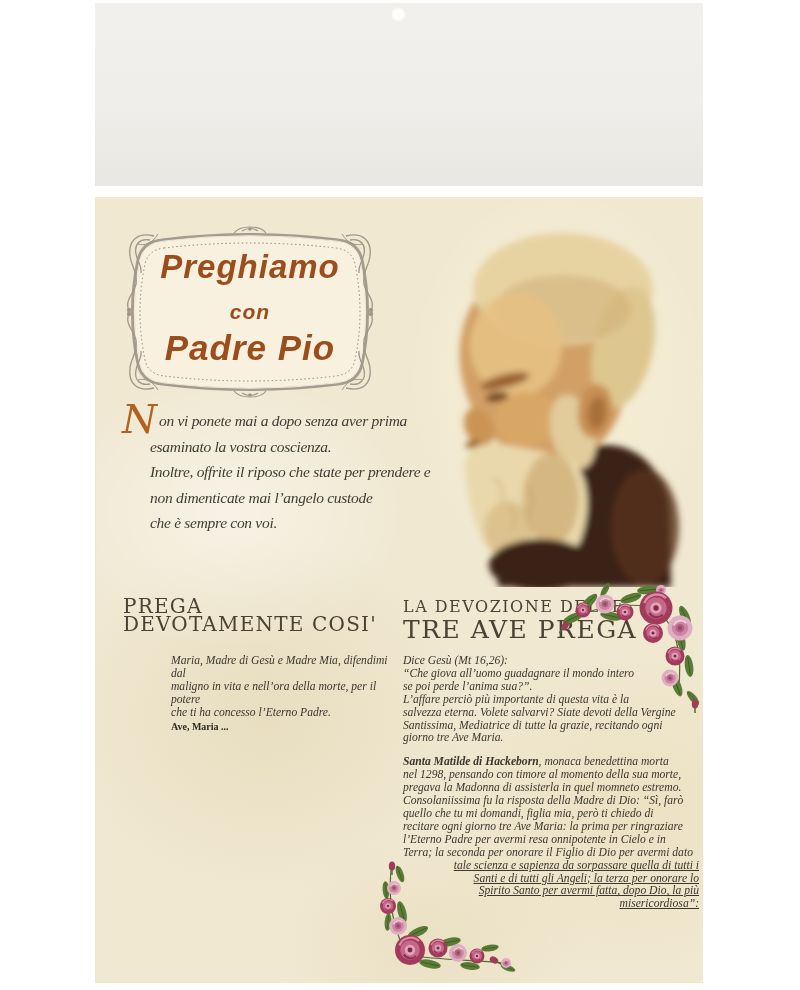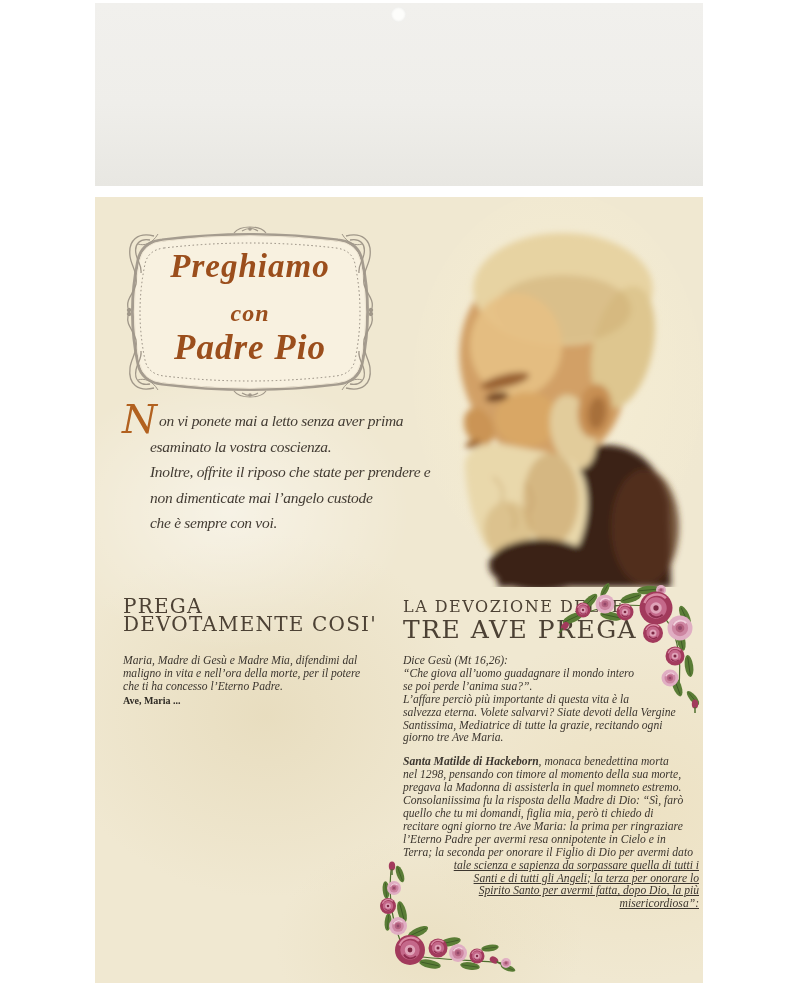--- a/index.html
+++ b/index.html
@@ -16,44 +16,44 @@
         background-image:
           radial-gradient(ellipse 200px 250px at 470px 210px, rgba(243,235,212,0.95), rgba(243,235,212,0) 72%),
           radial-gradient(ellipse 260px 200px at 22% 40%, rgba(255,255,255,0.45), rgba(255,255,255,0) 70%),
           radial-gradient(ellipse 300px 260px at 28% 66%, rgba(220,205,165,0.40), rgba(220,205,165,0) 70%),
           radial-gradient(ellipse 300px 240px at 88% 78%, rgba(232,216,176,0.45), rgba(232,216,176,0) 72%),
           radial-gradient(ellipse 220px 160px at 55% 95%, rgba(226,212,174,0.40), rgba(226,212,174,0) 70%);}
   
   .frame-wrap{position:absolute;left:27px;top:27px;width:256px;height:176px;}
   .frame-wrap svg{position:absolute;left:0;top:0;}
   .title-line{position:absolute;left:0;width:100%;text-align:center;
-              font-family:Liberation Serif, serif;font-style:italic;font-weight:bold;
+              font-family:Liberation Sans, sans-serif;font-style:italic;font-weight:bold;
               color:#9b4e1c;letter-spacing:1px;}
   .title-1{top:24px;font-size:33px;}
-  .title-2{top:76px;font-size:24px;}
+  .title-2{top:76px;font-size:21px;}
   .title-3{top:104px;font-size:35px;}
   
   .portrait{position:absolute;left:318px;top:0;width:290px;height:390px;}
   
   .intro{position:absolute;left:55px;top:211px;width:352px;}
   .intro .dropcap{position:absolute;left:-28px;top:-9px;font-size:40px;line-height:40px;
                   font-style:italic;font-family:"DejaVu Serif",serif;color:#b2611f;}
   .intro .body{white-space:pre-line;text-indent:9px;font-style:italic;
                font-size:15.5px;line-height:25.5px;letter-spacing:-0.3px;color:#423b33;}
   
   .col-left{position:absolute;left:28px;top:400px;width:278px;}
   .col-right{position:absolute;left:308px;top:401px;width:296px;}
   .col-heading{white-space:pre-line;font-family:"DejaVu Serif",serif;
                font-size:20px;line-height:18px;letter-spacing:1.2px;color:#4c4134;}
   .h-small{font-family:"DejaVu Serif",serif;font-size:16px;line-height:18px;
            letter-spacing:1.5px;color:#4c4134;}
   .h-large{font-family:"DejaVu Serif",serif;font-size:25px;line-height:28px;
            letter-spacing:1.5px;color:#4c4134;}
   .prayer{margin:0 0 26px 0;}
-  .prayer:first-of-type{margin-top:22px;}
+  .prayer:first-of-type{margin-top:22px;margin-left:48px;}
   .prayer.gap{margin-top:34px;}
   .pre{white-space:pre-line;}
   .body-txt{font-style:italic;font-size:11.6px;line-height:12.9px;color:#3c362f;margin:0;}
   .response{font-style:normal;font-weight:bold;font-size:10px;line-height:13.5px;color:#2e2a24;}
   .para1{margin:11px 0 0 0;}
   .para2{margin:11px 0 0 0;}
   .lead-bold{font-weight:bold;}
   .tail{text-align:right;margin:0;text-decoration:underline;}
   
   .rose-tr{position:absolute;left:458px;top:381px;width:150px;height:135px;}
@@ -157,21 +157,21 @@
         <path d="M52,272 C50,252 72,242 94,248 C124,254 152,256 163,268 C176,282 178,314 168,342 C157,370 118,380 94,369 C66,356 54,306 52,272 Z" fill="#e9d8ab"></path>
         <ellipse cx="138" cy="302" rx="28" ry="46" fill="#c1965a" opacity="0.5"></ellipse>
         <ellipse cx="95" cy="332" rx="24" ry="28" fill="#c9a264" opacity="0.4"></ellipse>
         <path d="M80,280 q14,10 8,26 M112,286 q12,14 4,30 M96,310 q10,10 4,22" stroke="#b78c50" stroke-width="1.6" fill="none" opacity="0.6"></path>
         <ellipse cx="128" cy="368" rx="52" ry="26" fill="#3a2113"></ellipse>
       </g>
     </svg>
 
     <div class="intro">
       <span class="dropcap">N</span>
-      <div class="body">on vi ponete mai a letto senza aver prima
+      <div class="body">on vi ponete mai a dopo senza aver prima
 esaminato la vostra coscienza.
 Inoltre, offrite il riposo che state per prendere e
 non dimenticate mai l’angelo custode
 che è sempre con voi.</div>
     </div>
 
     <div class="col-left">
       <div class="col-heading">PREGA
 DEVOTAMENTE COSI'</div>
       <p class="prayer body-txt pre"><span>Maria, Madre di Gesù e Madre Mia, difendimi dal

